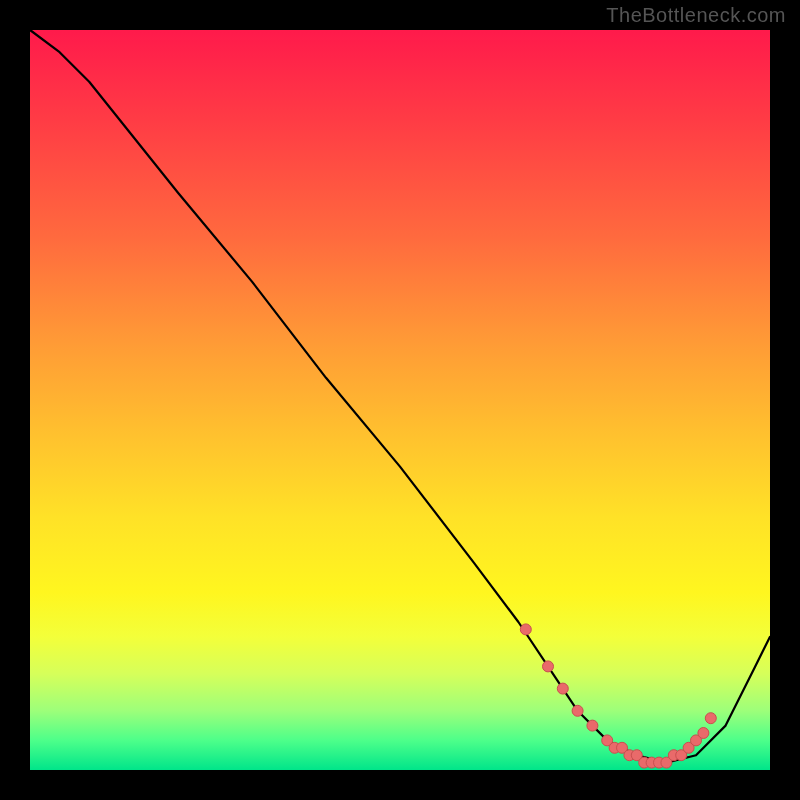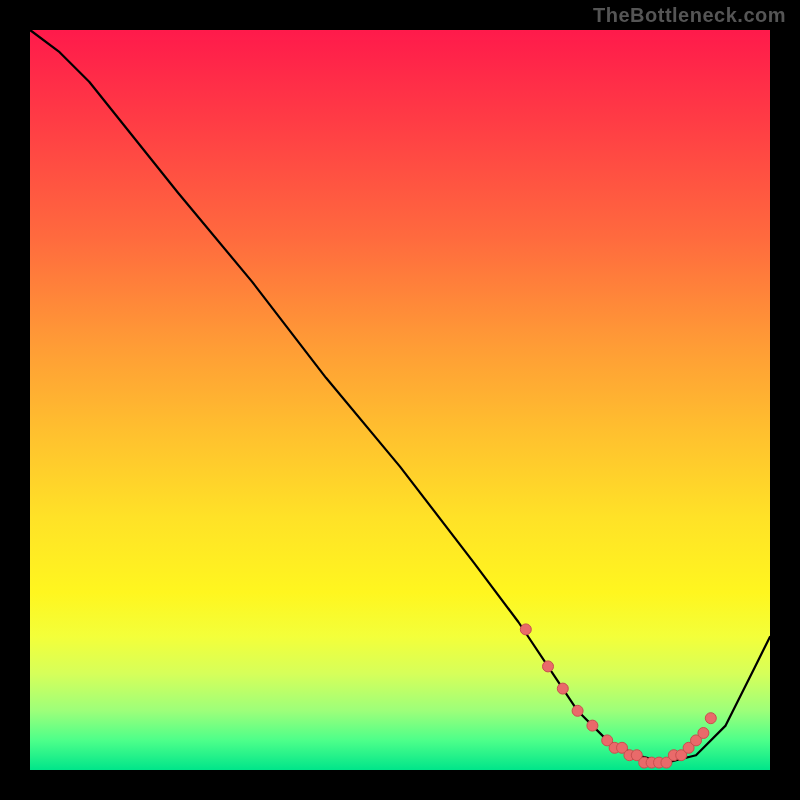--- a/index.html
+++ b/index.html
@@ -16,21 +16,21 @@
     width: 800px;
     height: 800px;
     background: #000;
   }
   .watermark {
     position: absolute;
     top: 4px;
     right: 14px;
     color: #555;
     font-size: 20px;
-    font-weight: 700;
+    font-weight: 400;
     letter-spacing: 0.5px;
     user-select: none;
   }
   .plot {
     position: absolute;
     left: 30px;
     top: 30px;
     width: 740px;
     height: 740px;
     background: linear-gradient(to bottom,

